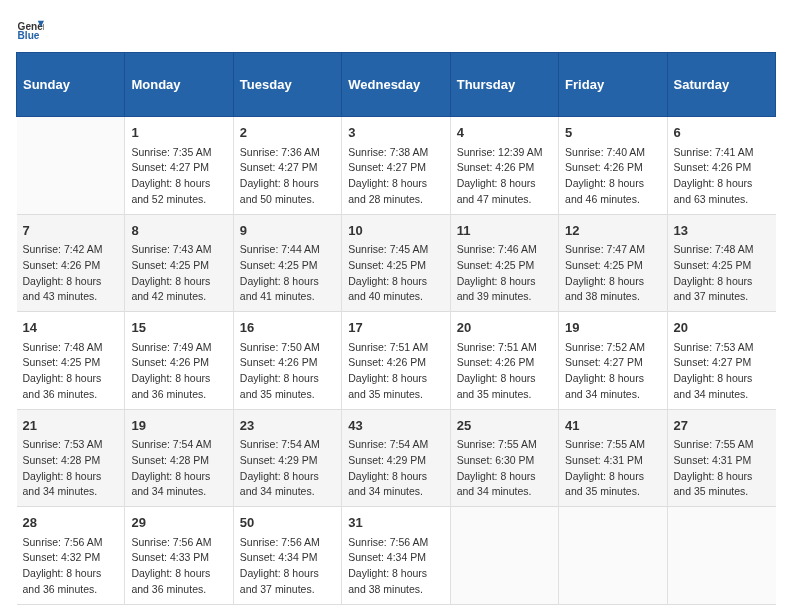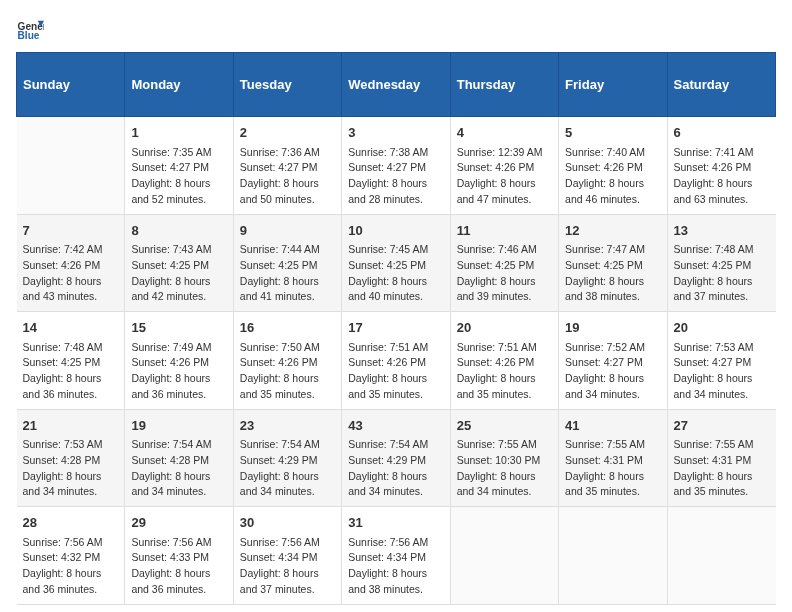--- a/index.html
+++ b/index.html
@@ -293,21 +293,21 @@
         <td>
           <span class="day-num">43</span>
           <div class="cell-text">Sunrise: 7:54 AM</div>
           <div class="cell-text">Sunset: 4:29 PM</div>
           <div class="cell-text">Daylight: 8 hours</div>
           <div class="cell-text">and 34 minutes.</div>
         </td>
         <td>
           <span class="day-num">25</span>
           <div class="cell-text">Sunrise: 7:55 AM</div>
-          <div class="cell-text">Sunset: 10:30 PM</div>
+          <div class="cell-text">Sunset: 6:30 PM</div>
           <div class="cell-text">Daylight: 8 hours</div>
           <div class="cell-text">and 34 minutes.</div>
         </td>
         <td>
           <span class="day-num">41</span>
           <div class="cell-text">Sunrise: 7:55 AM</div>
           <div class="cell-text">Sunset: 4:31 PM</div>
           <div class="cell-text">Daylight: 8 hours</div>
           <div class="cell-text">and 35 minutes.</div>
         </td>
@@ -328,21 +328,21 @@
           <div class="cell-text">and 36 minutes.</div>
         </td>
         <td>
           <span class="day-num">29</span>
           <div class="cell-text">Sunrise: 7:56 AM</div>
           <div class="cell-text">Sunset: 4:33 PM</div>
           <div class="cell-text">Daylight: 8 hours</div>
           <div class="cell-text">and 36 minutes.</div>
         </td>
         <td>
-          <span class="day-num">30</span>
+          <span class="day-num">50</span>
           <div class="cell-text">Sunrise: 7:56 AM</div>
           <div class="cell-text">Sunset: 4:34 PM</div>
           <div class="cell-text">Daylight: 8 hours</div>
           <div class="cell-text">and 37 minutes.</div>
         </td>
         <td>
           <span class="day-num">31</span>
           <div class="cell-text">Sunrise: 7:56 AM</div>
           <div class="cell-text">Sunset: 4:34 PM</div>
           <div class="cell-text">Daylight: 8 hours</div>

